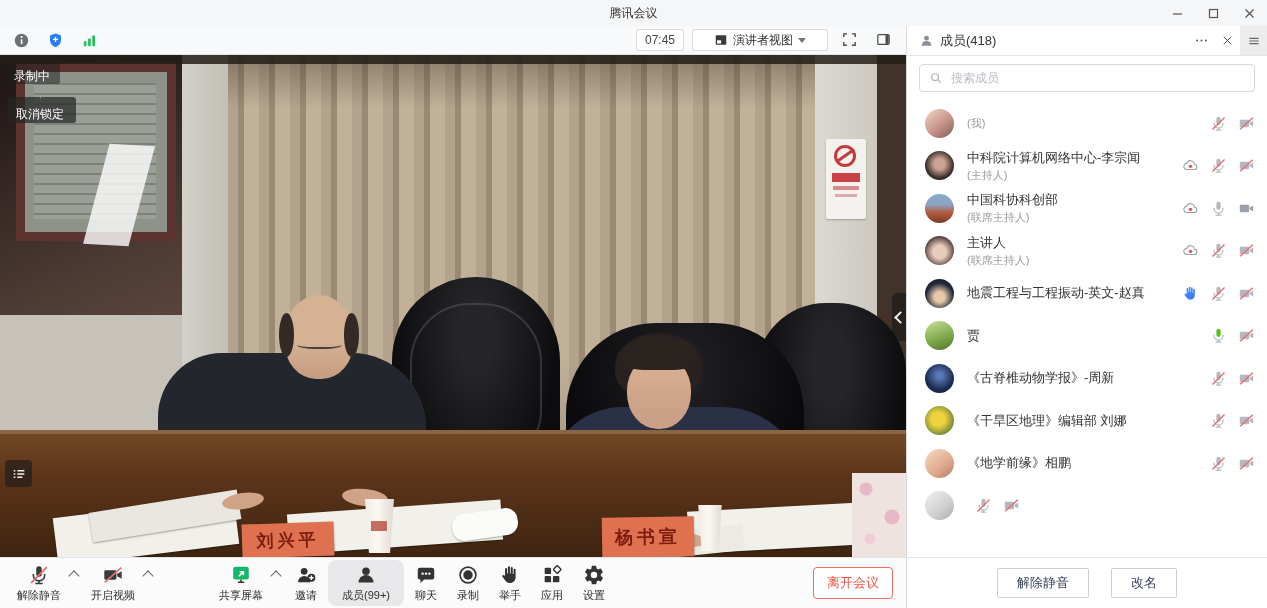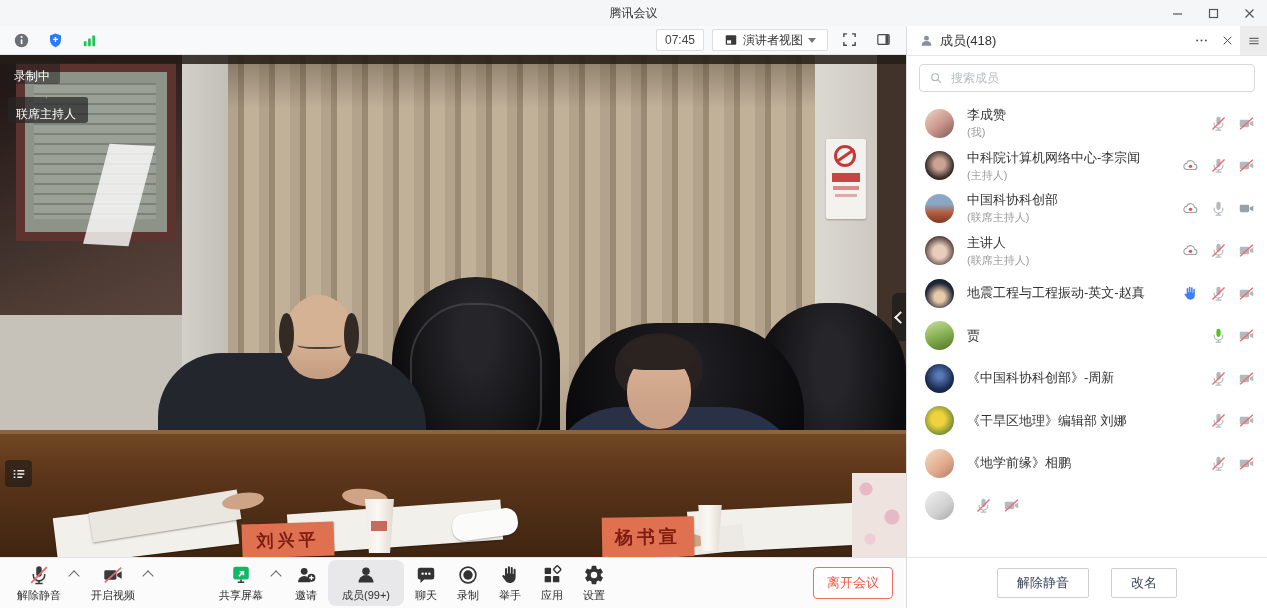--- a/index.html
+++ b/index.html
@@ -16,21 +16,21 @@
   .winbtn svg{display:block;}
 
   
   .topbar{position:absolute;top:26px;left:0;width:906px;height:29px;background:#f8f9fa;
           border-bottom:1px solid #e2e3e5;display:flex;align-items:center;box-sizing:border-box;}
   .tb-left{display:flex;align-items:center;gap:8px;margin-left:8px;}
   .tb-iconbtn{width:26px;height:21px;display:flex;align-items:center;justify-content:center;border-radius:3px;}
   .tb-right{margin-left:auto;display:flex;align-items:flex-start;gap:8px;margin-right:10px;}
   .timerbox{height:20px;padding:0 8px;background:#fff;border:1px solid #ddd;border-radius:2px;
             font-size:12px;color:#444;display:flex;align-items:center;}
-  .viewbox{height:20px;padding:0 11px;background:#fff;border:1px solid #ddd;border-radius:2px;
+  .viewbox{height:20px;padding:0 21px;background:#fff;border:1px solid #ddd;border-radius:2px;
            font-size:12px;color:#333;display:flex;align-items:center;gap:5px;}
   .caret-down{width:0;height:0;border-left:4px solid transparent;border-right:4px solid transparent;
               border-top:5px solid #777;}
 
   
   .video{position:absolute;top:55px;left:0;width:906px;height:502px;background:#9a8b76;overflow:hidden;}
   .abs{position:absolute;}
   .curtain{left:228px;top:0;width:597px;height:380px;
      background:repeating-linear-gradient(90deg,#b3a38c 0 10px,#9b8a73 10px 16px,#c2b199 16px 31px);}
   .curtain-shade{left:228px;top:0;width:597px;height:380px;
@@ -304,21 +304,21 @@
         </svg>
       <span>录制中</span>
     </div>
     <div class="abs badge pin-badge">
       <svg width="13" height="13" viewBox="0 0 24 24" fill="#fff">
           <rect x="9.6" y="2.5" width="4.8" height="9" rx="1"></rect>
           <rect x="7.5" y="2.5" width="9" height="2.2" rx="1"></rect>
           <rect x="7" y="11" width="10" height="2.4" rx="1.2"></rect>
           <rect x="11.2" y="13" width="1.6" height="8" rx="0.8"></rect>
         </svg>
-      <span>联席主持人</span>
+      <span>取消锁定</span>
     </div>
     <div class="abs caption-btn">
       <svg width="16" height="16" viewBox="0 0 24 24" stroke="#f0f0f0" stroke-width="2.2">
           <path d="M4 7h2.5 M9.5 7H20 M4 12h2.5 M9.5 12H20 M4 17h2.5 M9.5 17H17"></path>
         </svg>
     </div>
     <div class="abs collapse-handle">
       <span class="chev-left"></span>
     </div>
   </div>
@@ -358,21 +358,20 @@
             <circle cx="10.5" cy="10.5" r="5.8"></circle>
             <path d="M15.2 15.2 20.5 20.5"></path>
           </svg>
         <input type="text" placeholder="搜索成员" style="">
       </div>
     </div>
     <div class="m-list">
   <div class="m-row">
     <div class="m-avatar" style="background: linear-gradient(140deg, rgb(240, 216, 198), rgb(200, 147, 138) 55%, rgb(122, 90, 82));"></div>
     <div class="m-texts">
-      <div class="m-name">李成赞</div>
       <div class="m-role">(我)</div>
     </div>
     <div class="m-status">
             <span class="sic">
               <svg viewBox="0 0 24 24">
                 <rect x="9" y="2.5" width="6" height="11.5" rx="3" fill="#b4b9c0"></rect>
                 <path d="M5.8 11v1.2a6.2 6.2 0 0 0 12.4 0V11" fill="none" stroke="#b4b9c0" stroke-width="1.7"></path>
                 <path d="M12 18.4V21 M8 21.3h8" stroke="#b4b9c0" stroke-width="1.7"></path>
                 <path d="M3.5 20.5 20.5 3.5" stroke="#e96b6b" stroke-width="1.9"></path>
               </svg>
@@ -528,21 +527,21 @@
                 <path d="M16.5 10.6 21.5 8v8l-5-2.6z" fill="#b4b9c0"></path>
                 <path d="M3 20 21 4" stroke="#e96b6b" stroke-width="1.9"></path>
               </svg>
             </span>
           </div>
   </div>
 
   <div class="m-row">
     <div class="m-avatar" style="background: radial-gradient(circle at 50% 40%, rgb(90, 121, 184) 12%, rgb(28, 46, 85) 60%, rgb(13, 21, 39));"></div>
     <div class="m-texts">
-      <div class="m-name">《中国科协科创部》-周新</div>
+      <div class="m-name">《古脊椎动物学报》-周新</div>
 
     </div>
     <div class="m-status">
             <span class="sic">
               <svg viewBox="0 0 24 24">
                 <rect x="9" y="2.5" width="6" height="11.5" rx="3" fill="#b4b9c0"></rect>
                 <path d="M5.8 11v1.2a6.2 6.2 0 0 0 12.4 0V11" fill="none" stroke="#b4b9c0" stroke-width="1.7"></path>
                 <path d="M12 18.4V21 M8 21.3h8" stroke="#b4b9c0" stroke-width="1.7"></path>
                 <path d="M3.5 20.5 20.5 3.5" stroke="#e96b6b" stroke-width="1.9"></path>
               </svg>

